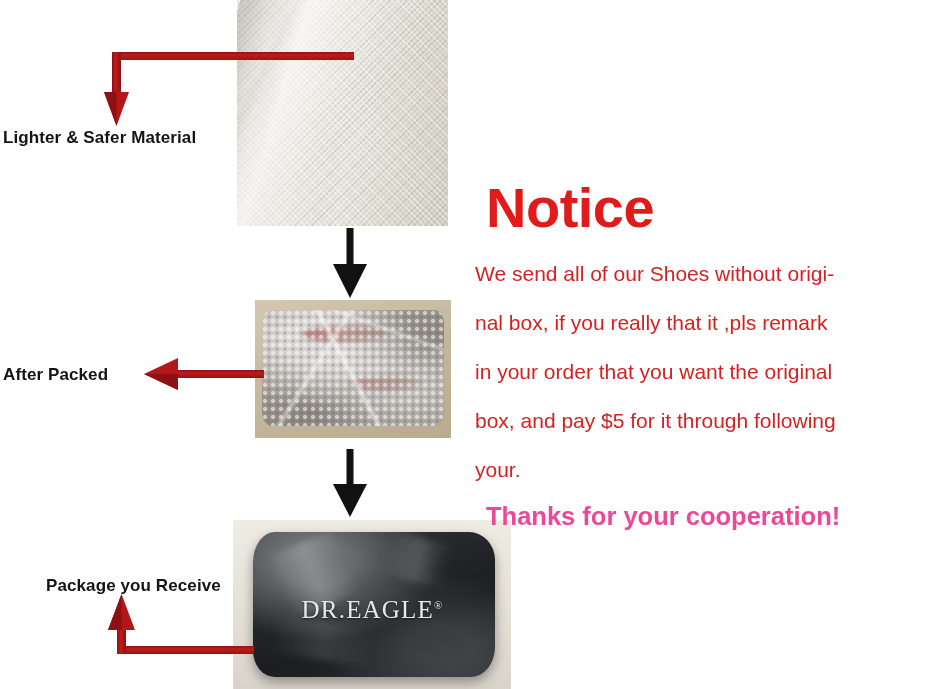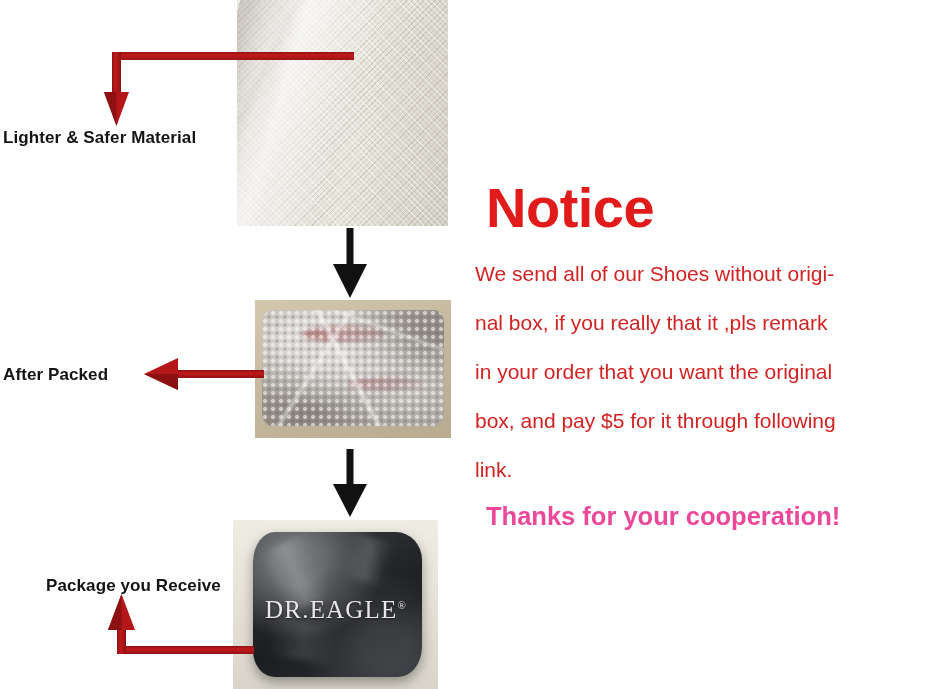--- a/index.html
+++ b/index.html
@@ -77,21 +77,21 @@
   }
   #photo-packed .creases{
     position:absolute;left:0;top:0;right:0;bottom:0;border-radius:10px/14px;
     background-image:
       linear-gradient(62deg,rgba(255,255,255,.0) 46%,rgba(255,255,255,.55) 48%,rgba(255,255,255,0) 50%),
       linear-gradient(-58deg,rgba(255,255,255,.0) 63%,rgba(255,255,255,.45) 65%,rgba(255,255,255,0) 67%),
       linear-gradient(20deg,rgba(255,255,255,.0) 76%,rgba(255,255,255,.35) 78%,rgba(255,255,255,0) 80%);
   }
 
   
-  #photo-bag{left:233px;top:520px;width:205px;height:169px;background:#a16207;}
+  #photo-bag{left:233px;top:520px;width:278px;height:169px;background:#a16207;}
   #photo-bag .bg{position:absolute;left:0;top:0;right:0;bottom:0;
     background:linear-gradient(180deg,#efece4 0%,#e3dfd5 60%,#d8d4ca 100%);}
   #photo-bag .poly{
     position:absolute;left:20px;top:12px;right:16px;bottom:12px;
     border-radius:22px 26px 24px 22px / 30px 28px 30px 26px;
     background:
       radial-gradient(ellipse at 26% 22%, rgba(255,255,255,.30) 0 14%, rgba(255,255,255,0) 48%),
       radial-gradient(ellipse at 78% 78%, rgba(255,255,255,.12) 0 12%, rgba(255,255,255,0) 46%),
       linear-gradient(160deg,#3a3d42 0%,#24262a 38%,#1b1d20 62%,#2c2f34 100%);
     box-shadow:0 5px 12px rgba(0,0,0,.35);
@@ -268,17 +268,17 @@
   <div class="blk-label" id="label-material">Lighter &amp; Safer Material</div>
   <div class="blk-label" id="label-packed">After Packed</div>
   <div class="blk-label" id="label-received">Package you Receive</div>
 
   <div id="notice">
     <div id="notice-title">Notice</div>
     <div class="notice-line" id="nline0">We send all of our Shoes without origi-</div>
     <div class="notice-line" id="nline1">nal box, if you really that it ,pls remark</div>
     <div class="notice-line" id="nline2">in your order that you want the original</div>
     <div class="notice-line" id="nline3">box, and pay $5 for it through following</div>
-    <div class="notice-line" id="nline4">link.</div>
+    <div class="notice-line" id="nline4">your.</div>
     <div id="notice-thanks">Thanks for your cooperation!</div>
   </div>
 
 </div>
 
 </body></html>

